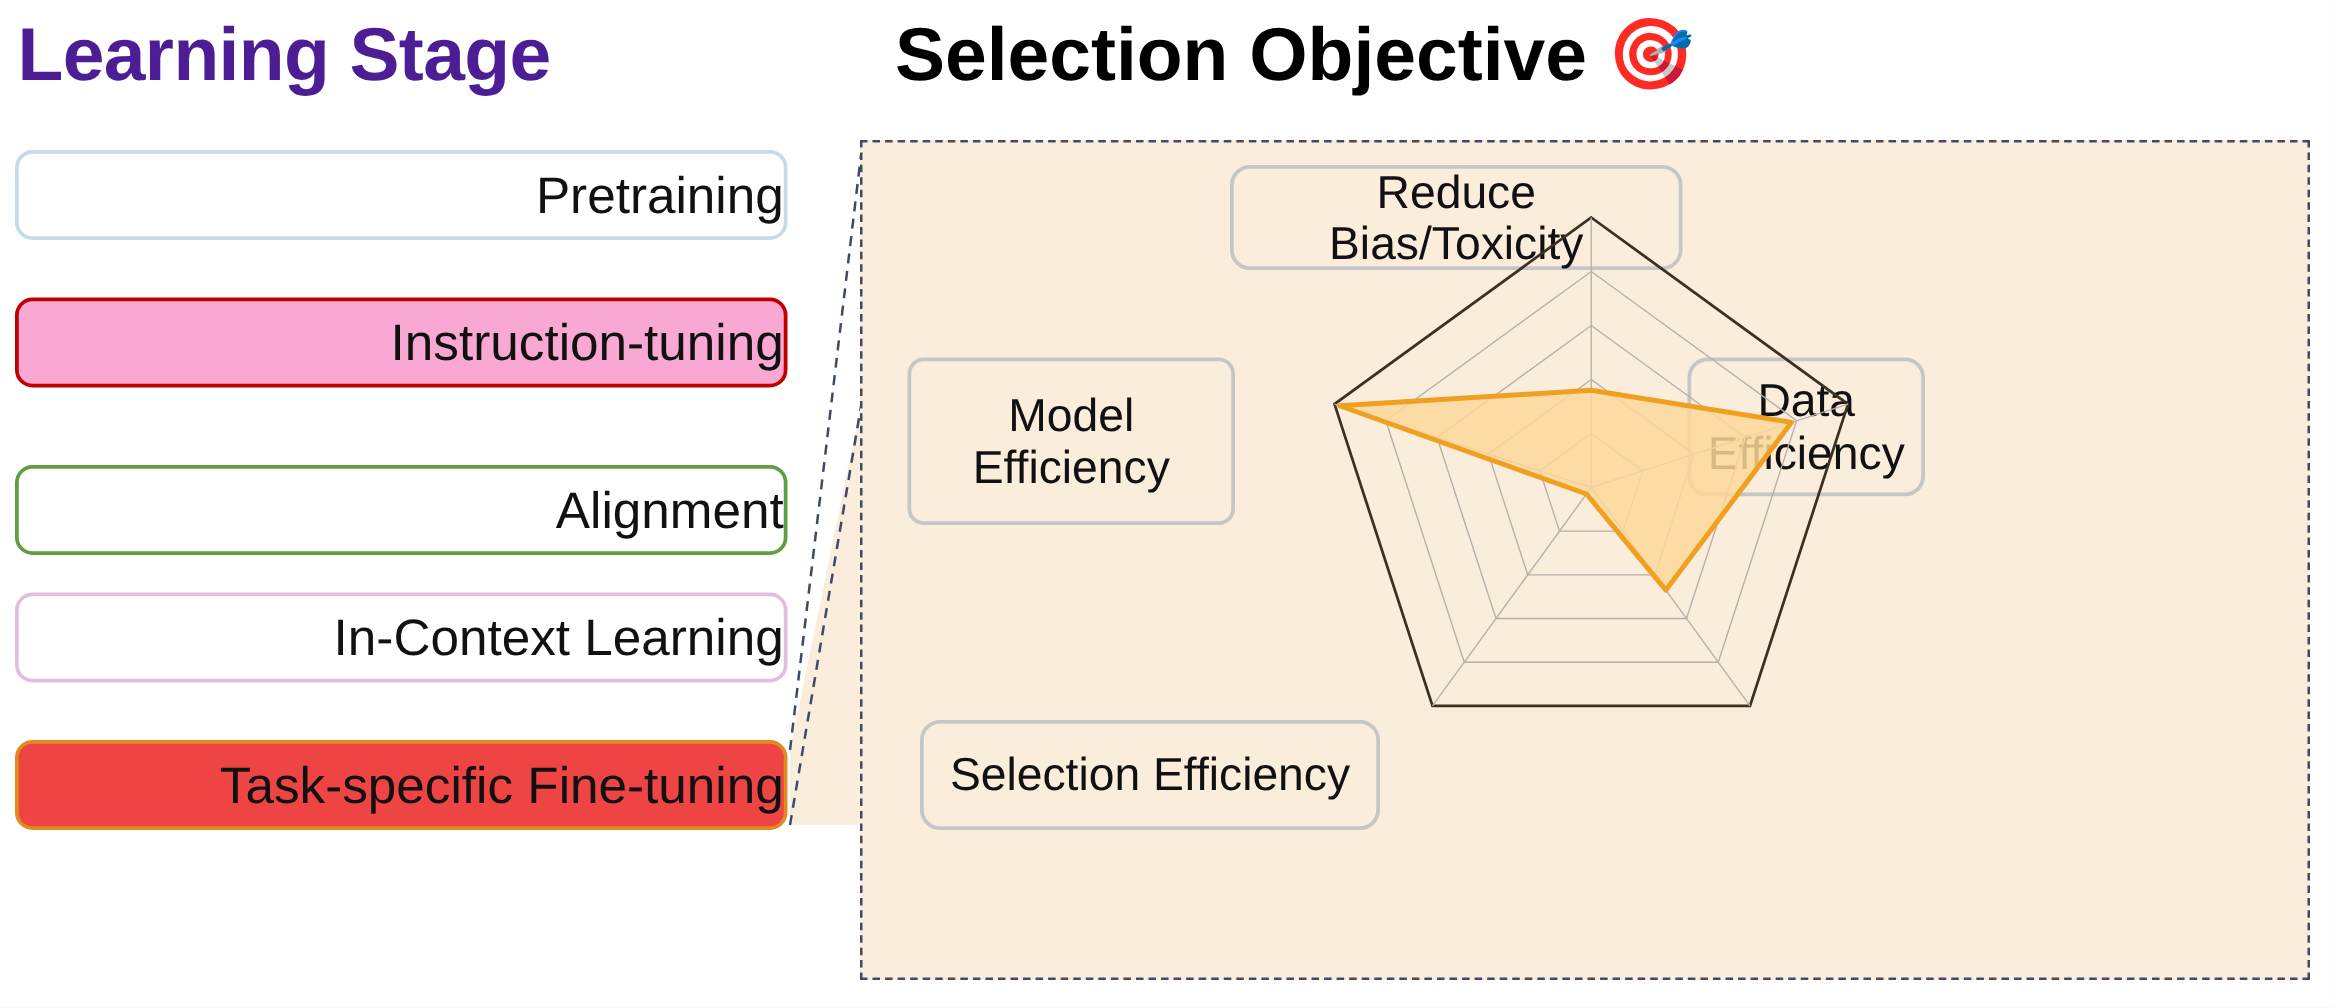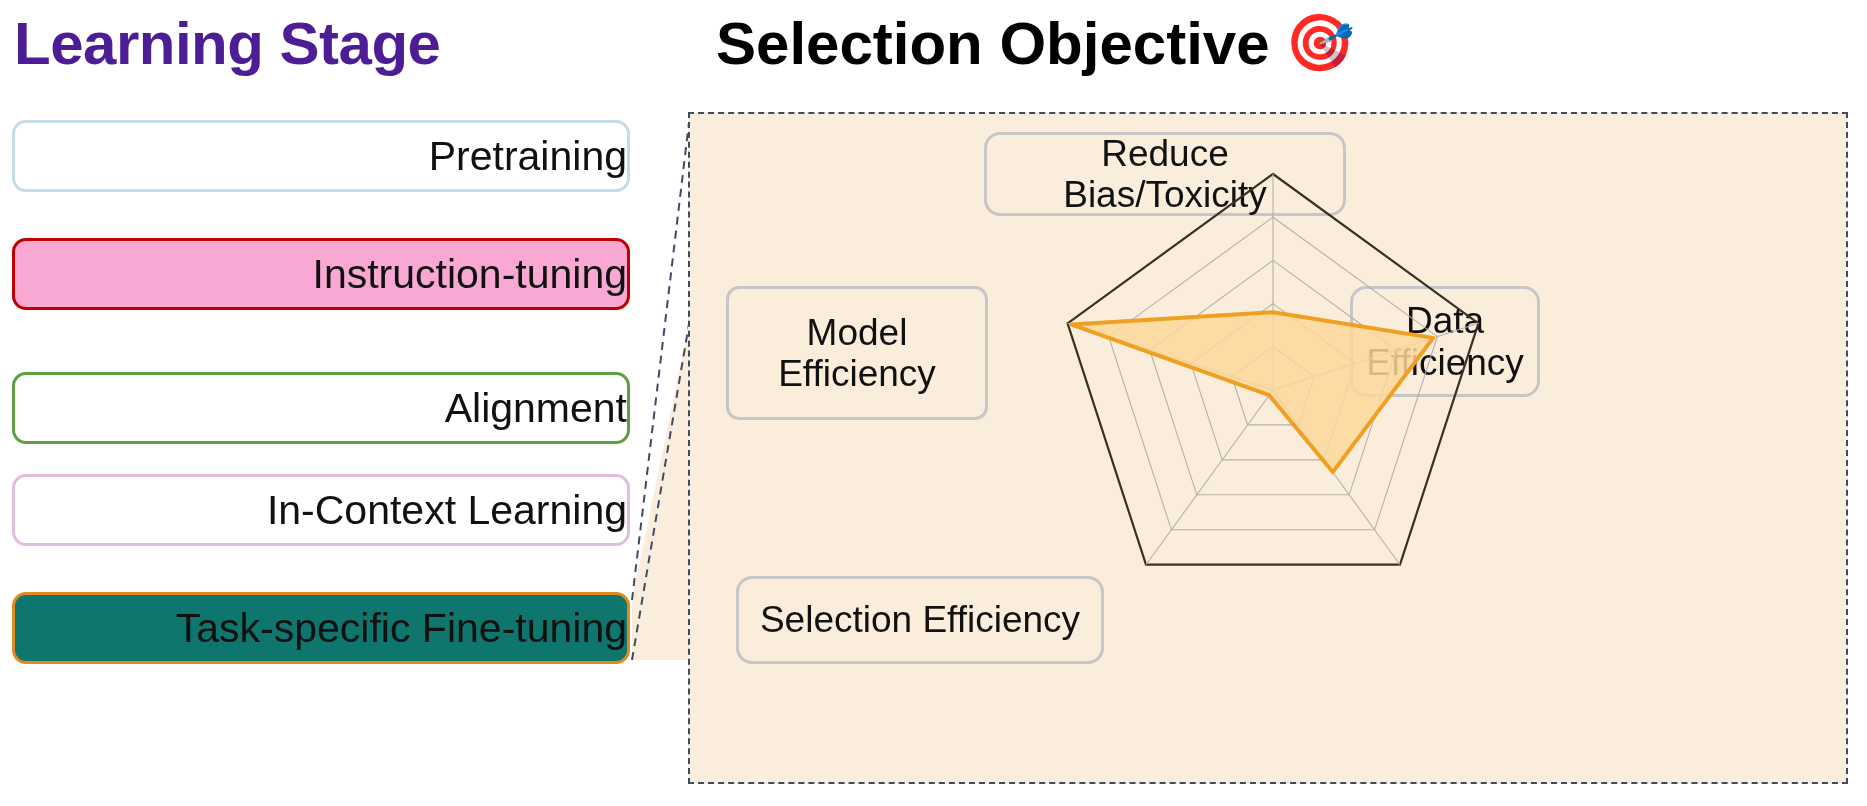--- a/index.html
+++ b/index.html
@@ -76,21 +76,21 @@
     </div>
     <div class="stage-box" id="stage-1" style="border-color: rgb(192, 0, 0); background: #f9a8d4;">
       <span>Instruction-tuning</span>
     </div>
     <div class="stage-box" id="stage-2" style="border-color: rgb(95, 158, 66); background: rgb(255, 255, 255); margin-top: 16px;">
       <span>Alignment</span>
     </div>
     <div class="stage-box" id="stage-3" style="border-color: rgb(226, 190, 222); background: rgb(255, 255, 255);">
       <span>In-Context Learning</span>
     </div>
-    <div class="stage-box" id="stage-4" style="border-color: rgb(224, 138, 32); background: #0f766e; padding-left: 37px;">
+    <div class="stage-box" id="stage-4" style="border-color: rgb(224, 138, 32); background: #ef4444; padding-left: 37px;">
       <span>Task-specific Fine-tuning</span>
     </div>
   </div>
 
   <svg id="connector" width="1867" height="806" style="position:absolute;left:0;top:0;pointer-events:none;">
     <polygon points="632,600 632,660 690,660 690,318" fill="#fbeddc" stroke="none"></polygon>
     <line x1="632" y1="600" x2="690" y2="114" stroke="#3f4a66" stroke-width="2" stroke-dasharray="8 6"></line>
     <line x1="632" y1="660" x2="690" y2="318" stroke="#3f4a66" stroke-width="2" stroke-dasharray="8 6"></line>
   </svg>
 

